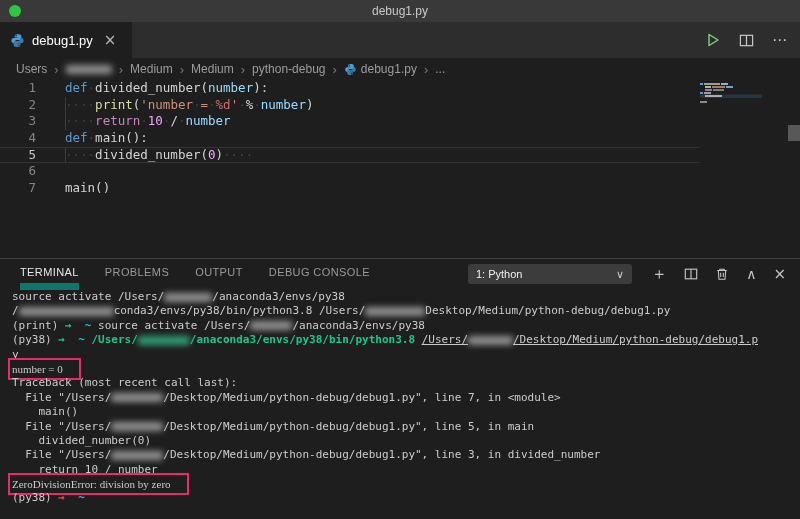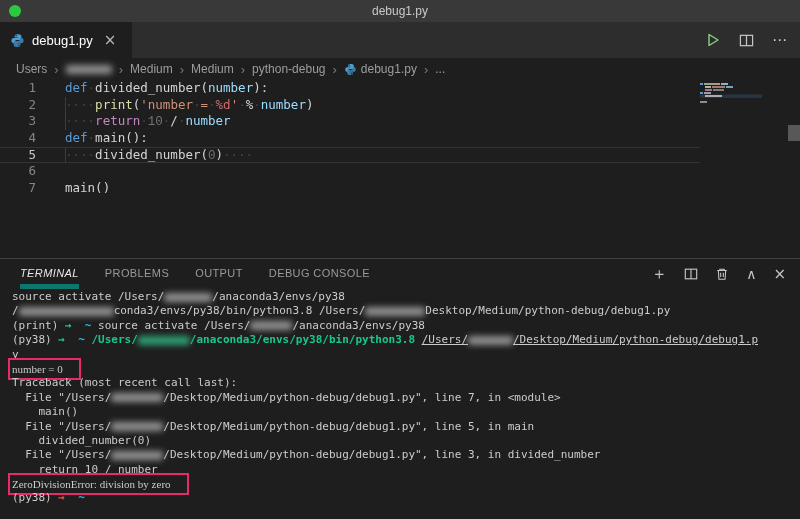--- a/index.html
+++ b/index.html
@@ -38,34 +38,34 @@
             font-family:"DejaVu Sans Mono","Liberation Mono",monospace; font-size:12.5px; }
   .crow { display:flex; height:16.7px; line-height:16.7px; }
   .crow.current { border-top:1px solid #343434; border-bottom:1px solid #343434; height:16.7px;
                   line-height:14.7px; }
   .gut { width:36px; text-align:right; color:#858585; flex:none; }
   .crow.current .gut { color:#c6c6c6; }
   .code { margin-left:29px; white-space:pre; position:relative; }
   .guide { position:absolute; left:0; top:0; bottom:0; width:1px; background:#3c3c3c; }
   .tk-kw  { color:#569cd6; } .tk-kw2 { color:#c586c0; } .tk-fn { color:#d4d4d4; }
   .tk-call{ color:#dcdcaa; } .tk-var { color:#9cdcfe; } .tk-str{ color:#ce9178;margin-top:28px; }
-  .tk-fmt { color:#d16969; } .tk-num { color:#737373;font-family:Liberation Mono, monospace; } .tk-pn { color:#d4d4d4; }
+  .tk-fmt { color:#d16969; } .tk-num { color:#f0abfc; } .tk-pn { color:#d4d4d4; }
   .tk-ws  { color:#424242; }
 
   
   .minimap { position:absolute; top:82px; left:700px; width:62px; height:50px; }
   .mm-slider { position:absolute; top:125px; left:788px; width:12px; height:16px; background:#585858; }
 
   
   .panel { position:absolute; top:258px; left:0; right:0; bottom:0; background:#1e1e1e;
            border-top:1px solid #404040; }
   .panel-header { position:relative; height:30px; display:flex; align-items:center; }
   .ptabs { display:flex; gap:26px; margin-left:20px; }
   .ptab { font-size:11px; letter-spacing:.4px; color:#9a9a9a; padding:7px 0 5px 0; }
-  .ptab.active { color:#e7e7e7; border-bottom:5px solid #0f766e;font-style:italic; }
+  .ptab.active { color:#e7e7e7; border-bottom:7px solid #0f766e; }
   .dropdown { position:absolute; left:468px; top:5px; width:164px; height:20px; background:#3c3c3c;
               border-radius:3px; display:flex; align-items:center; padding:0 8px; }
   .dropdown .val { font-size:11px; color:#f0f0f0; flex:1; }
   .chev { color:#cccccc; font-size:11px; font-family:"DejaVu Sans",sans-serif; }
   .panel-icons { position:absolute; right:14px; top:0; height:30px; display:flex; align-items:center;
                  gap:17px; }
   .picon { color:#c5c5c5; font-size:14px; font-family:"DejaVu Sans",sans-serif; line-height:1; }
 
   
   .term { position:absolute; top:31px; left:12px; right:4px;
@@ -208,20 +208,24 @@
   <div class="mm-slider"></div>
 
   <div class="panel">
     <div class="panel-header">
       <div class="ptabs" id="ptabs">
           <span class="ptab active">TERMINAL</span>
           <span class="ptab">PROBLEMS</span>
           <span class="ptab">OUTPUT</span>
           <span class="ptab">DEBUG CONSOLE</span>
         </div>
+      <div class="dropdown">
+        <span class="val">1: Python</span>
+        <span class="chev">∨</span>
+      </div>
       <div class="panel-icons">
         <span class="picon" style="font-size:16px">＋</span>
         <span>
           <svg width="14" height="14" viewBox="0 0 16 16">
               <rect x="1.5" y="2.5" width="13" height="11" fill="none" stroke="#c5c5c5" stroke-width="1.3"></rect>
               <line x1="8" y1="2.5" x2="8" y2="13.5" stroke="#c5c5c5" stroke-width="1.3"></line>
             </svg>
         </span>
         <span>
           <svg width="14" height="14" viewBox="0 0 16 16" fill="none" stroke="#c5c5c5" stroke-width="1.2">

